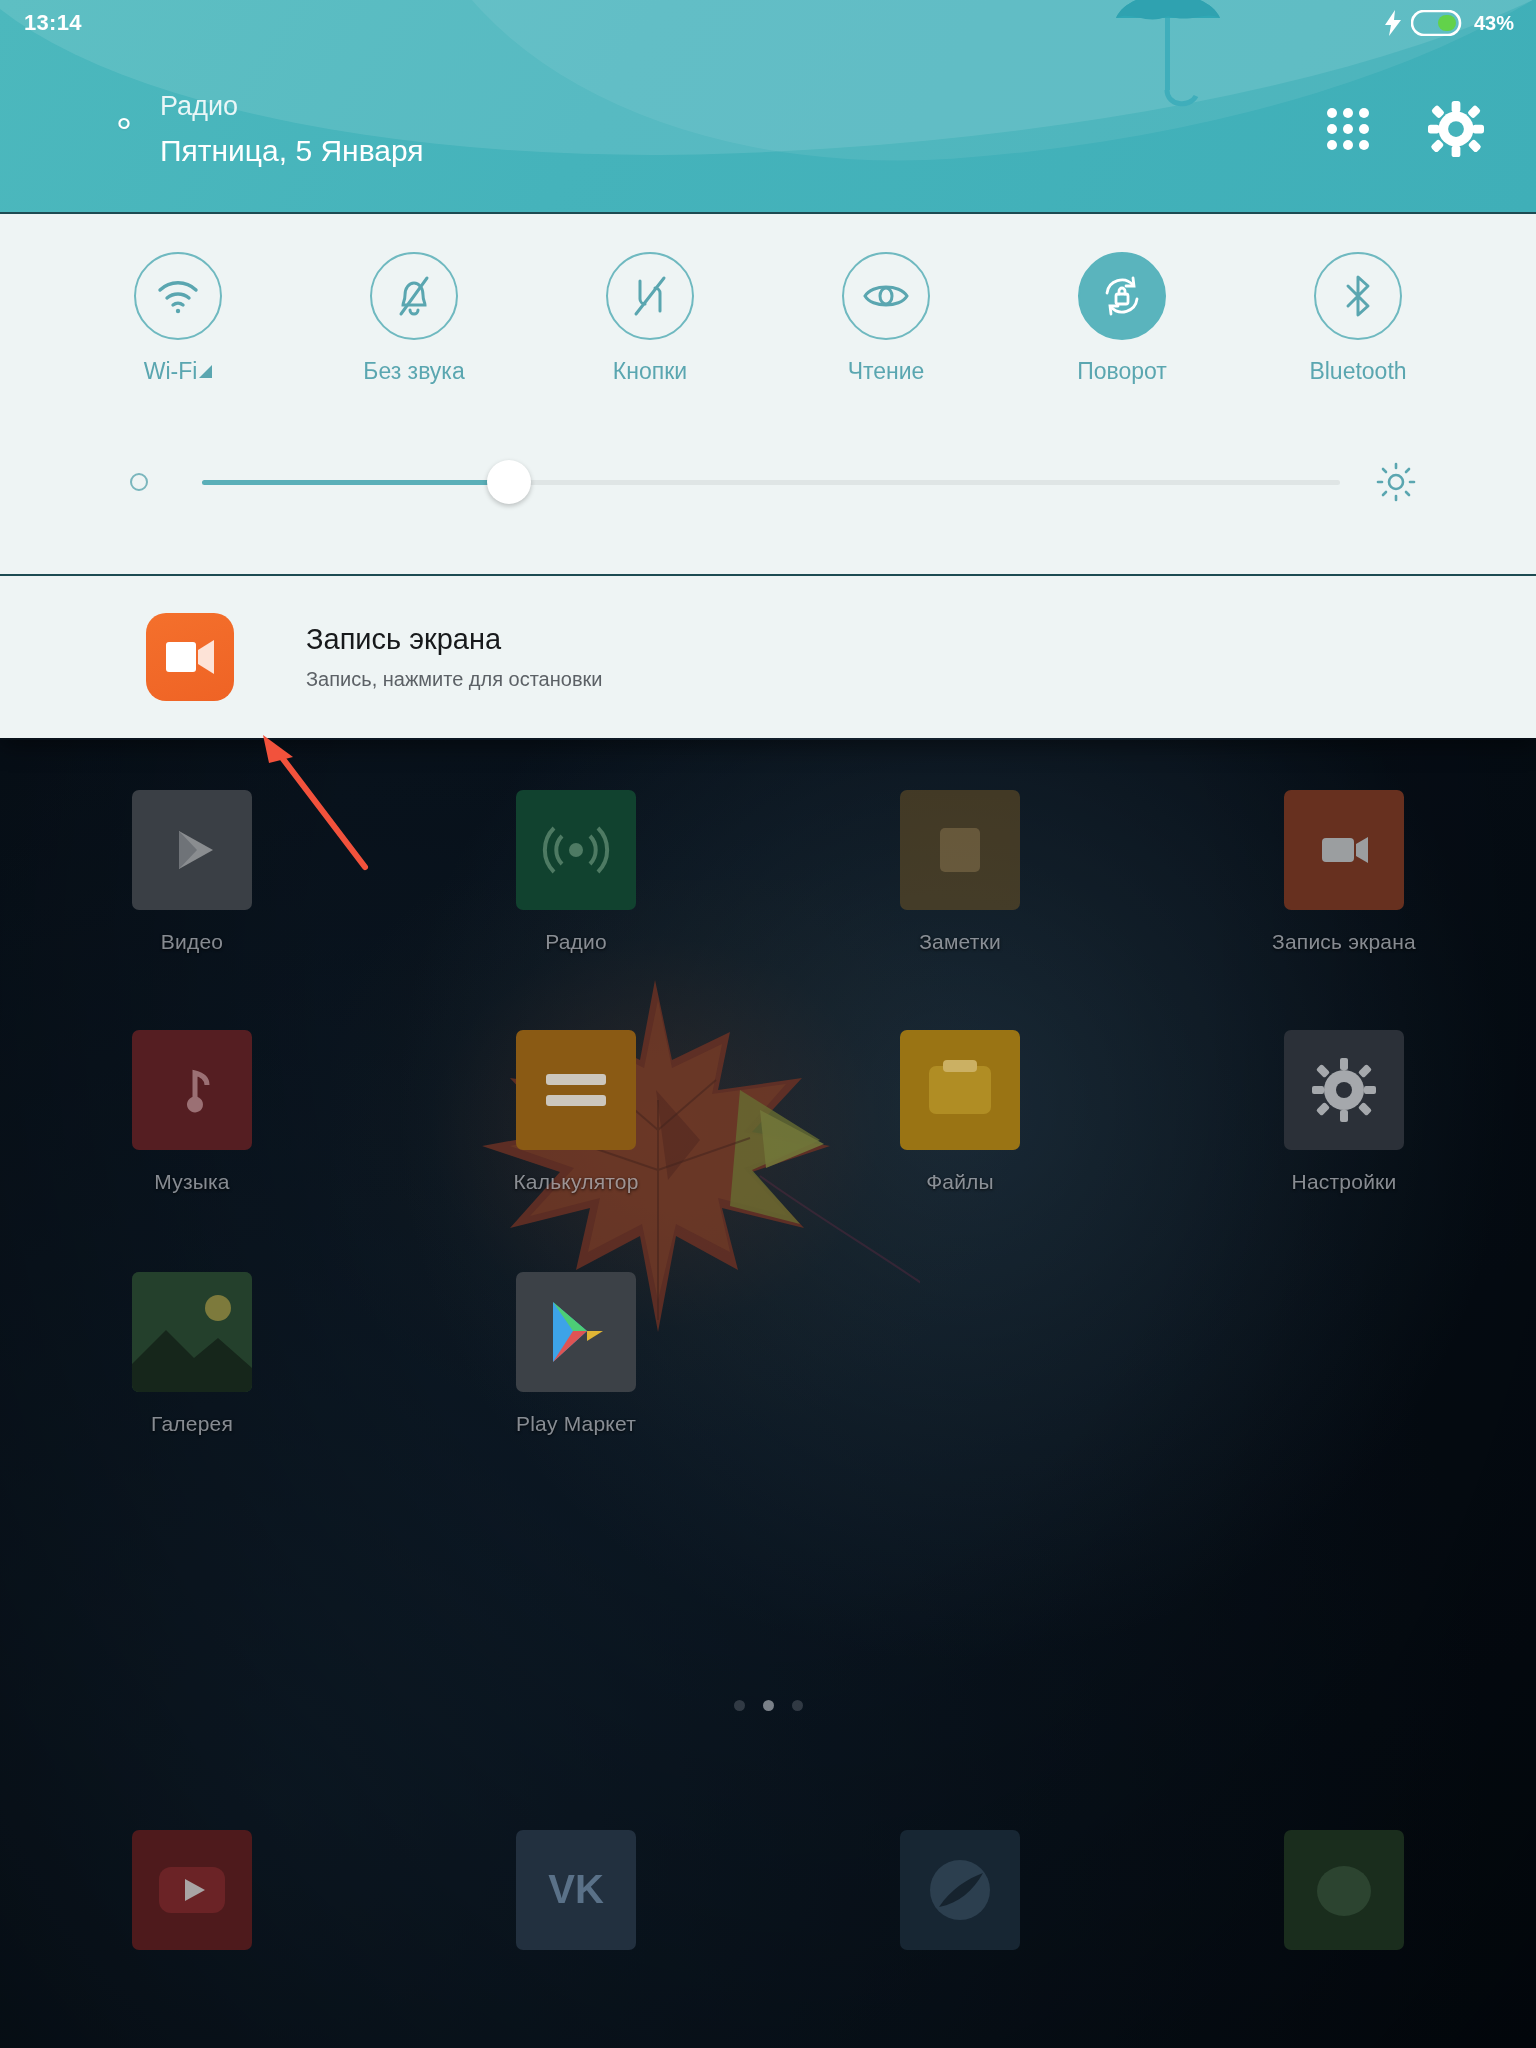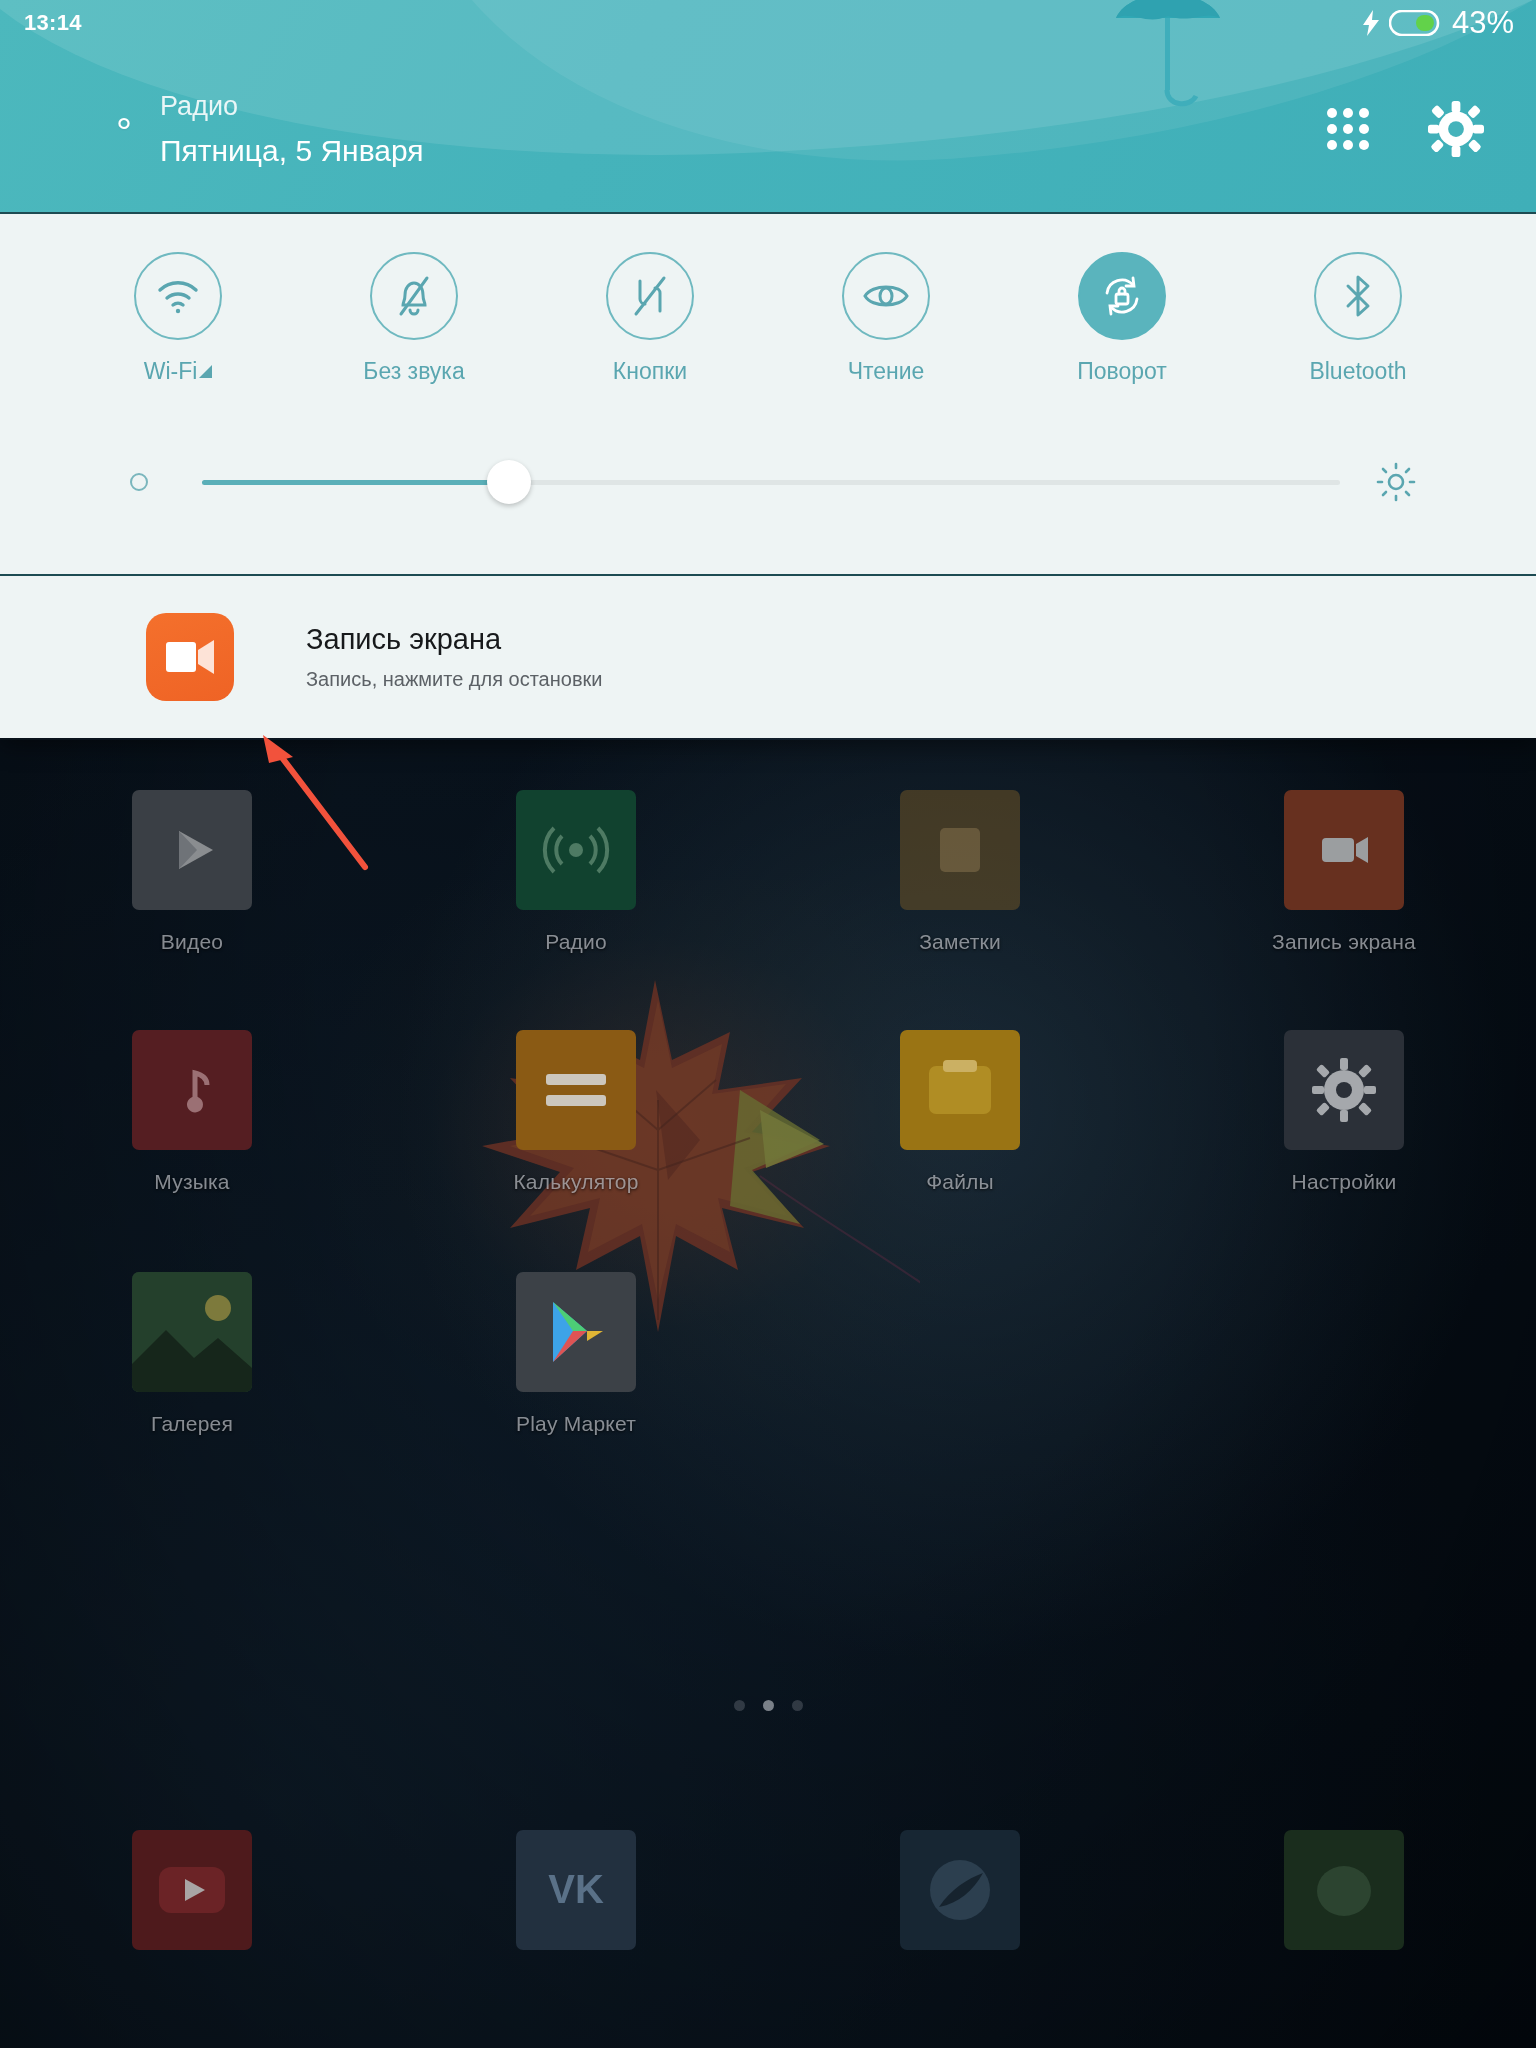--- a/index.html
+++ b/index.html
@@ -90,21 +90,21 @@
   }
   #umbrella{ position:absolute; left:1108px; top:-16px; }
 
   #statusbar{
     position:absolute; left:0; top:0; width:100%; height:46px;
     display:flex; align-items:center; justify-content:space-between;
     padding:0 22px 0 24px; z-index:4;
   }
   #clock{ color:#fff; font-size:22px; font-weight:bold; letter-spacing:.3px; }
   #statusright{ display:flex; align-items:center; gap:9px; }
-  #battpct{ color:#fff; font-size:31px; font-weight:normal; }
+  #battpct{ color:#fff; font-size:20px; font-weight:bold; }
 
   #wrow{
     position:absolute; left:0; top:46px; width:100%; height:166px;
     display:flex; align-items:center; z-index:3;
   }
   #temp{
     margin-left:112px; color:#fff; font-weight:300;
     font-size:96px; line-height:1; letter-spacing:-2px;
     display:flex; align-items:flex-start;
     text-shadow:0 1px 2px rgba(0,0,0,.06);

